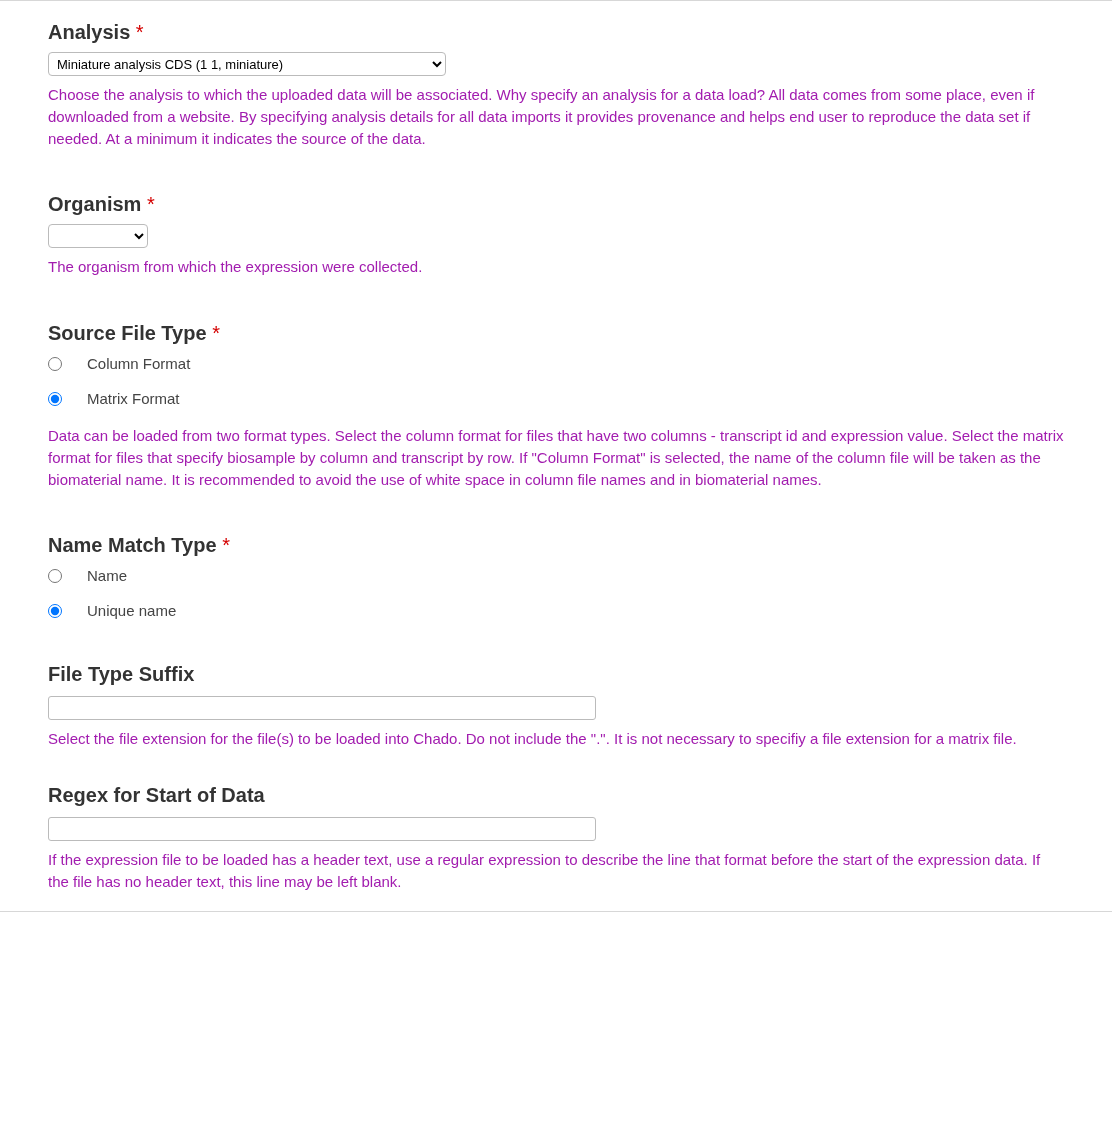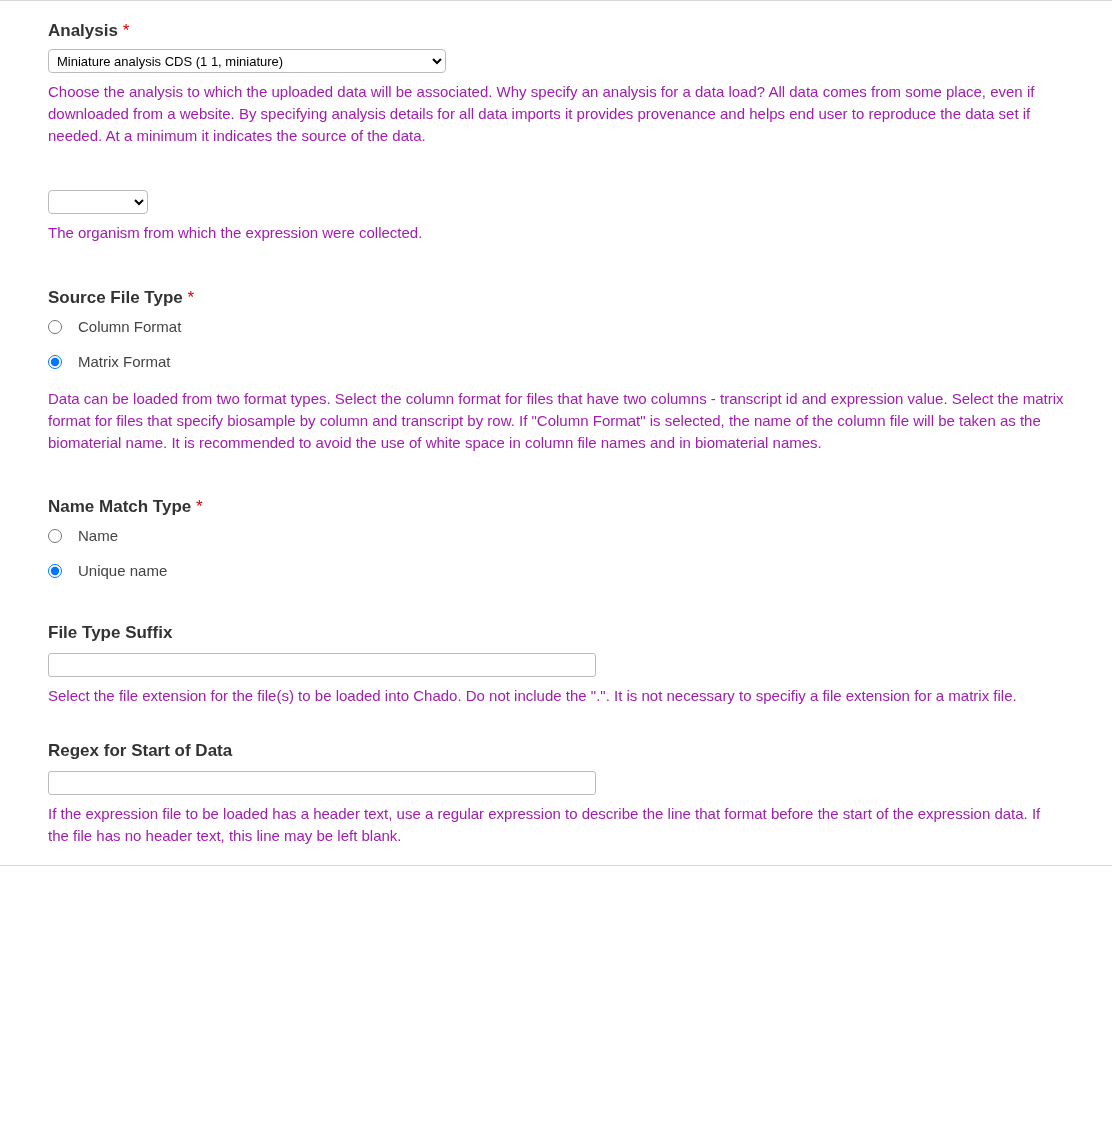--- a/index.html
+++ b/index.html
@@ -19,21 +19,21 @@
   }
   .field-group {
     margin-bottom: 44px;
   }
   .field-group.tight {
     margin-bottom: 34px;
   }
   .label {
     font-weight: bold;
     color: #333;
-    font-size: 17px;
+    font-size: 20px;
     margin-bottom: 8px;
     display: block;
   }
   .req {
     color: #d40000;
     font-weight: normal;
   }
   .help {
     color: #a21caf;
     font-size: 15px;
@@ -59,21 +59,21 @@
     border-radius: 3px;
     padding: 2px 6px;
     font-size: 14px;
     background: #fff;
     margin-top: 2px;
   }
   .radio-row {
     margin: 10px 0 18px 0;
     display: flex;
     align-items: center;
-    gap: 16px;
+    gap: 25px;
     color: #444;
     font-size: 15px;
   }
   .radio-row:last-of-type {
     margin-bottom: 12px;
   }
   input[type="radio"] {
     margin: 0;
     width: 14px;
     height: 14px;
@@ -90,20 +90,24 @@
       <span>Analysis</span>
       <span class="req">*</span>
     </span>
     <select class="analysis-select">
       <option>Miniature analysis CDS (1 1, miniature)</option>
     </select>
     <div class="help">Choose the analysis to which the uploaded data will be associated. Why specify an analysis for a data load? All data comes from some place, even if downloaded from a website. By specifying analysis details for all data imports it provides provenance and helps end user to reproduce the data set if needed. At a minimum it indicates the source of the data.</div>
   </div>
 
   <div class="field-group">
+    <span class="label">
+      <span>Organism</span>
+      <span class="req">*</span>
+    </span>
     <select class="organism-select">
       <option></option>
     </select>
     <div class="help">The organism from which the expression were collected.</div>
   </div>
 
   <div class="field-group">
     <span class="label">
       <span>Source File Type</span>
       <span class="req">*</span>

